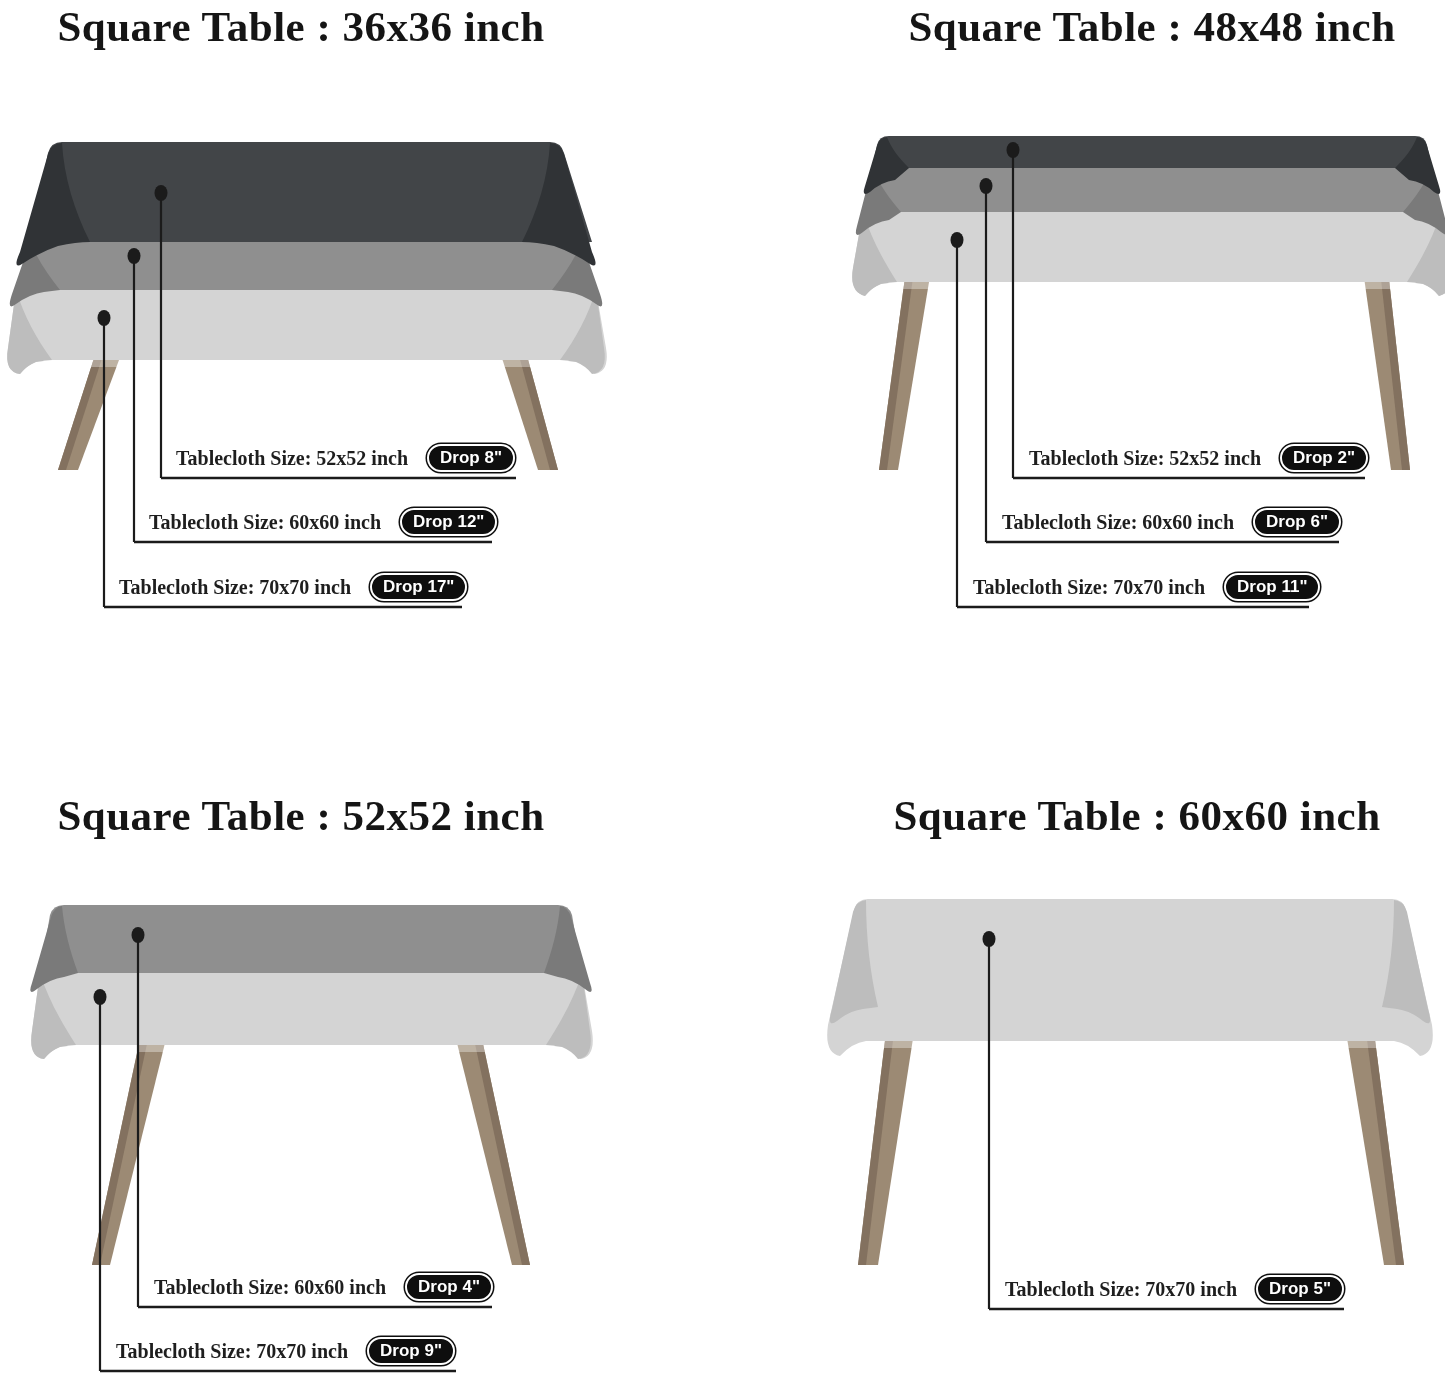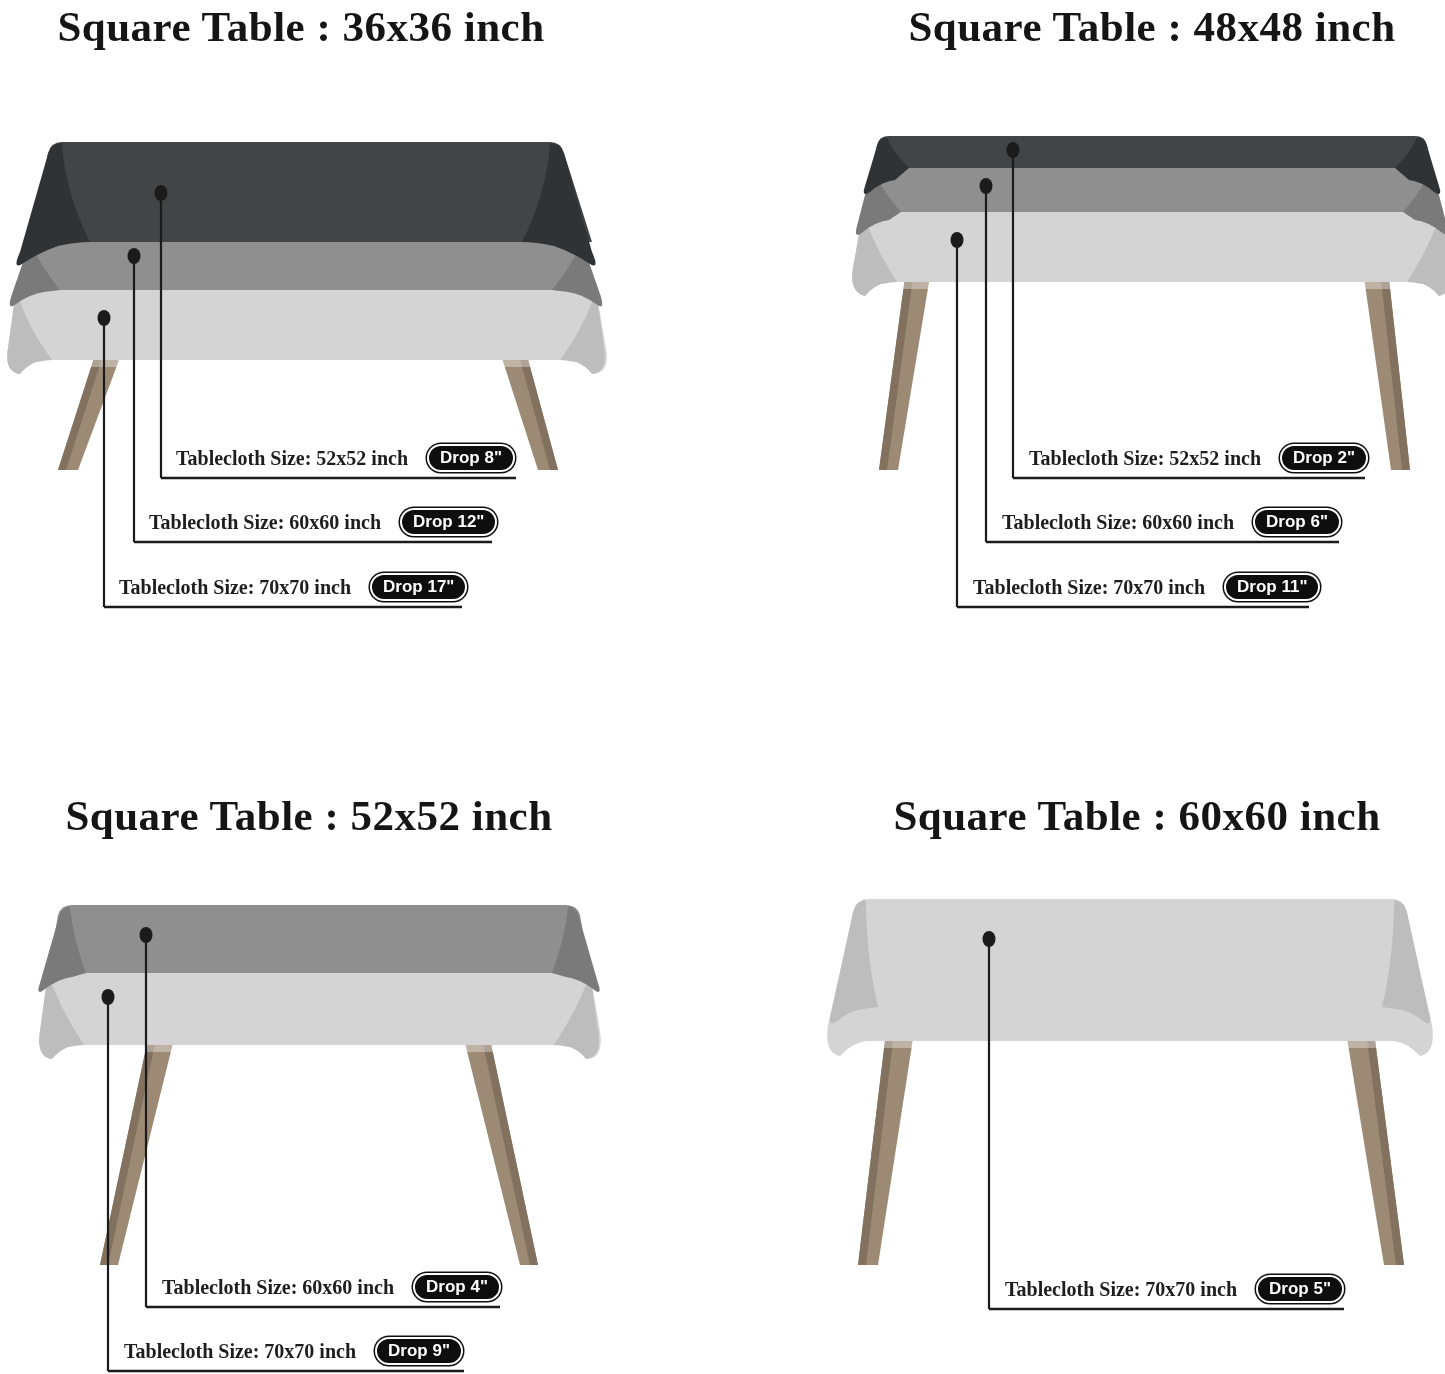--- a/index.html
+++ b/index.html
@@ -1,19 +1,19 @@
 <!DOCTYPE html>
 <html><head>
 <meta charset="utf-8">
 <style>
   html,body{margin:0;padding:0;background:#ffffff;}
   body{width:1445px;height:1374px;position:relative;overflow:hidden;
        font-family:"Liberation Serif","DejaVu Serif",serif;}
   .quadrant{position:absolute;width:722px;height:687px;}
-  #q1{left:0;top:0;} #q2{left:751px;top:0;} #q3{left:8px;top:687px;} #q4{left:736px;top:687px;}
+  #q1{left:0;top:0;} #q2{left:751px;top:0;} #q3{left:0;top:687px;} #q4{left:736px;top:687px;}
   .tbl-svg{position:absolute;left:0;top:0;}
   .title{position:absolute;left:0;top:2px;width:100%;margin:0;text-align:center;
          font-size:43px;font-weight:bold;color:#151515;letter-spacing:0.5px;white-space:nowrap;}
   .title.bottom-row{top:104px;}
   .shift-left{transform:translateX(-60px);}
   .shift-right{transform:translateX(40px);}
   .label{position:absolute;display:inline-flex;align-items:center;gap:19px;white-space:nowrap;}
   .label-text{font-size:20px;font-weight:bold;color:#1e1e1e;}
   .drop-badge{font-family:"Liberation Sans","DejaVu Sans",sans-serif;font-size:17px;font-weight:bold;
               color:#ffffff;background:#0e0e0e;border:2px solid #ffffff;

